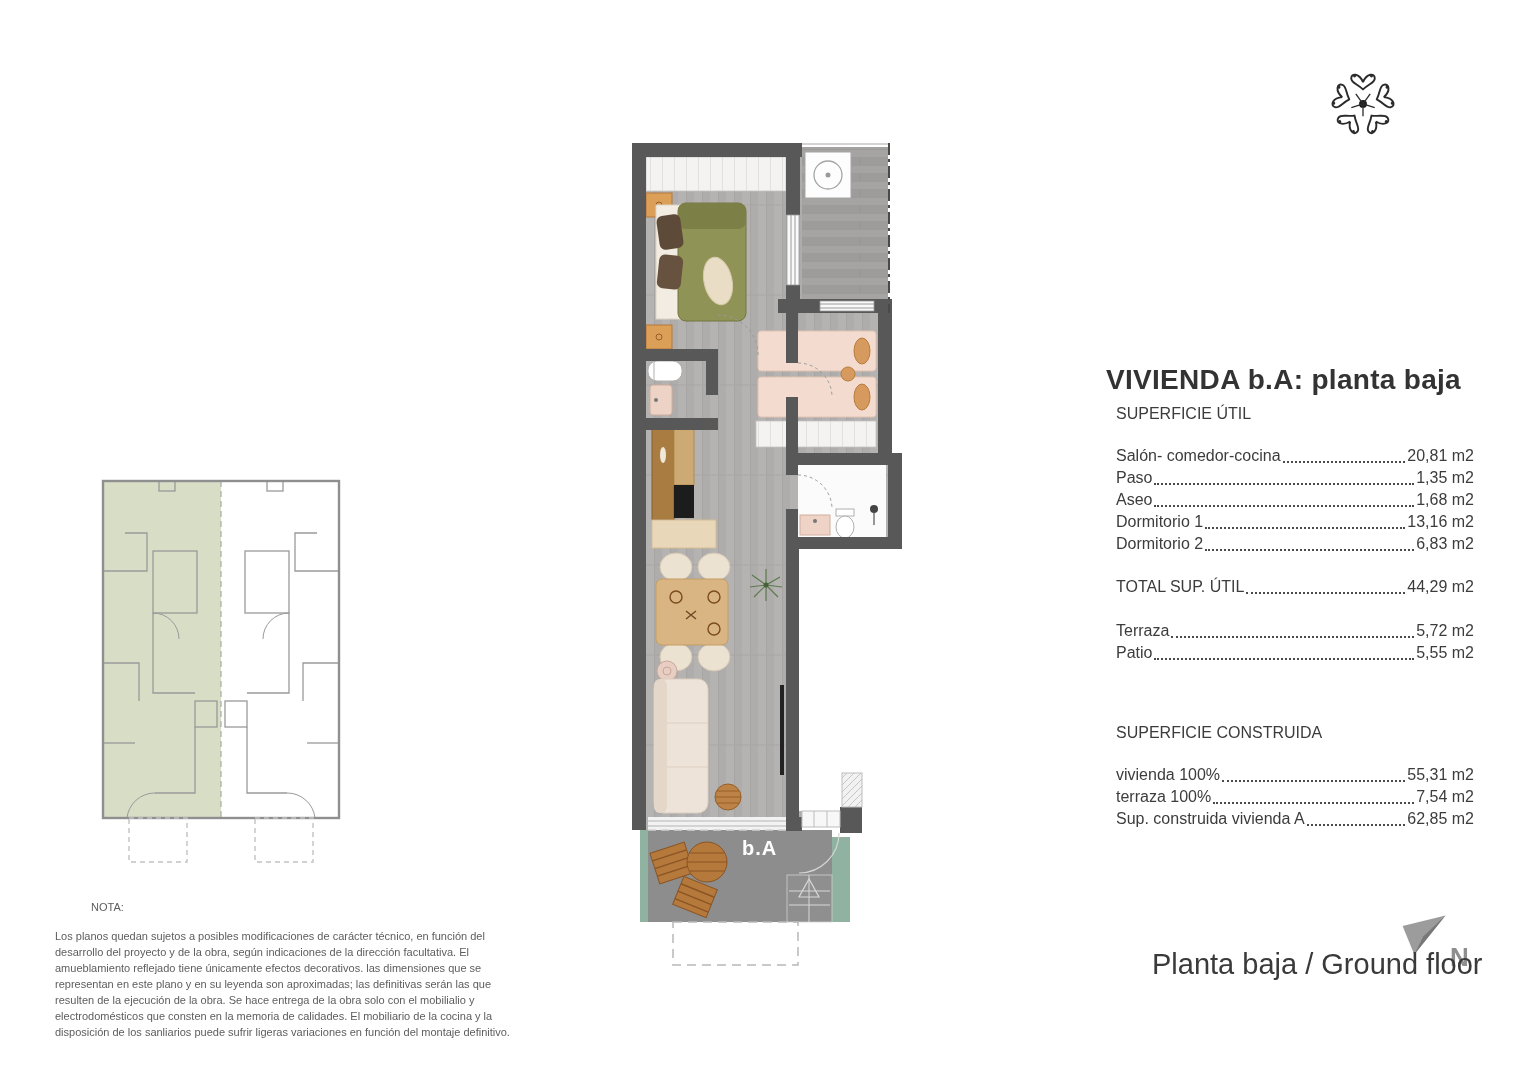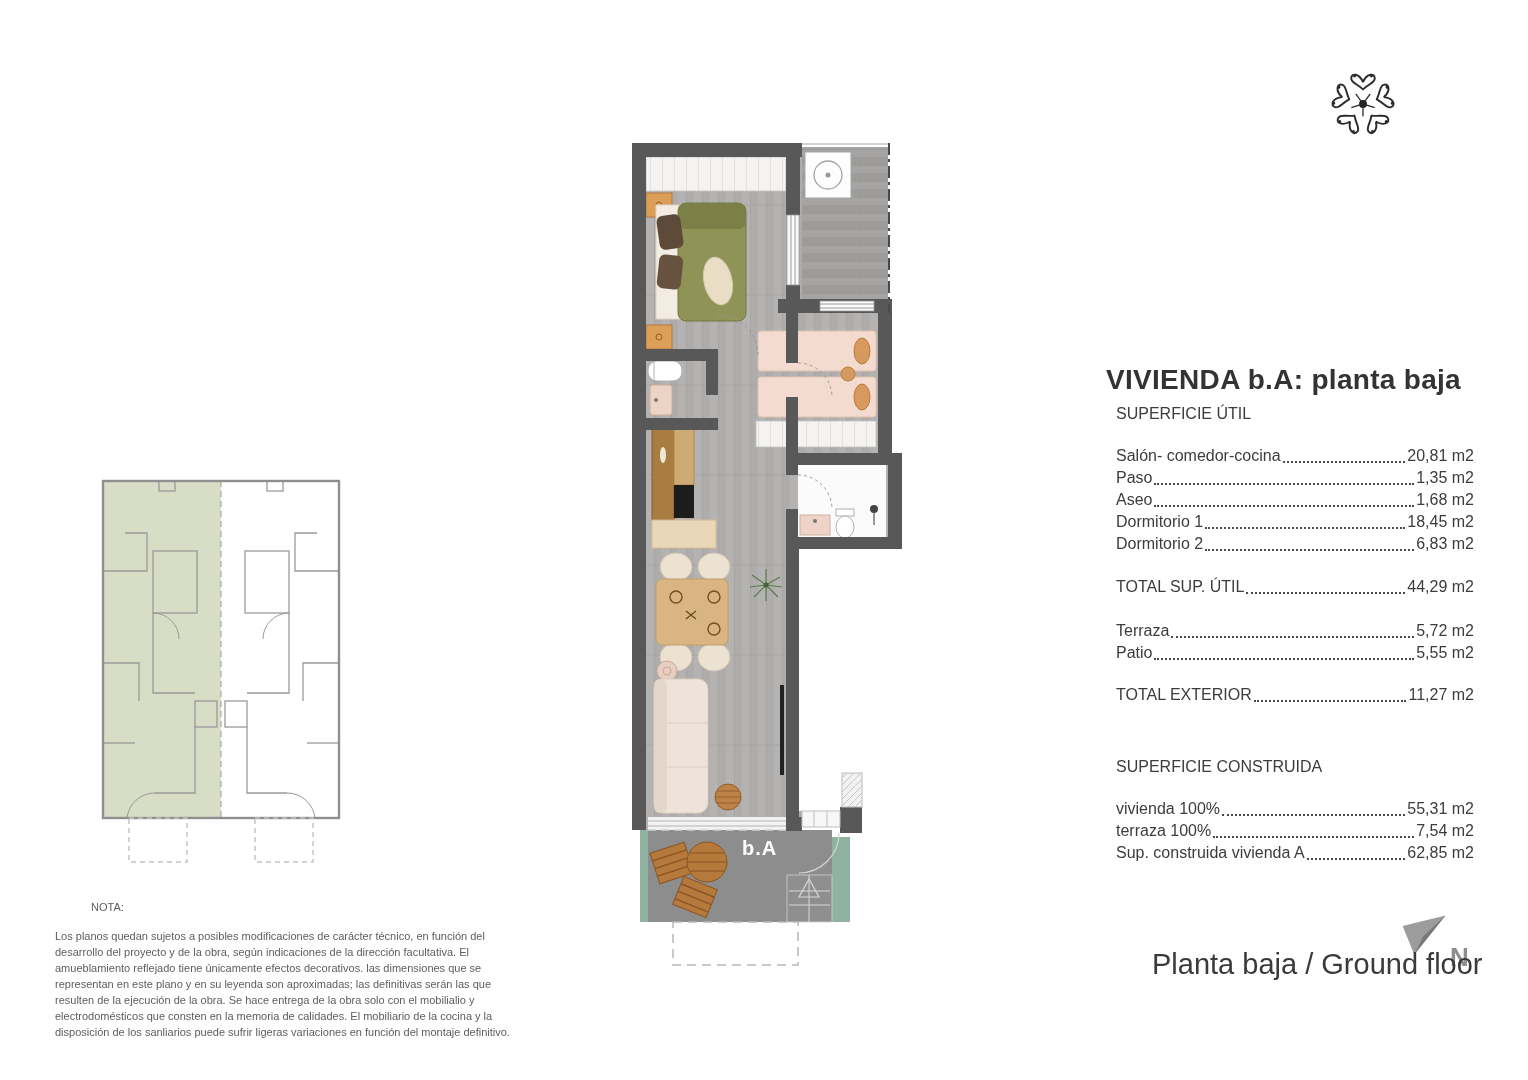--- a/index.html
+++ b/index.html
@@ -302,21 +302,21 @@
           <span class="val">1,35 m2</span>
         </div>
       <div class="row">
           <span class="lbl">Aseo</span>
           <span class="dots"></span>
           <span class="val">1,68 m2</span>
         </div>
       <div class="row">
           <span class="lbl">Dormitorio 1</span>
           <span class="dots"></span>
-          <span class="val">18,45 m2</span>
+          <span class="val">13,16 m2</span>
         </div>
       <div class="row">
           <span class="lbl">Dormitorio 2</span>
           <span class="dots"></span>
           <span class="val">6,83 m2</span>
         </div>
       <div class="gap21"></div>
       <div class="row">
           <span class="lbl">TOTAL SUP. ÚTIL</span>
           <span class="dots"></span>
@@ -327,27 +327,22 @@
           <span class="lbl">Terraza</span>
           <span class="dots"></span>
           <span class="val">5,72 m2</span>
         </div>
       <div class="row">
           <span class="lbl">Patio</span>
           <span class="dots"></span>
           <span class="val">5,55 m2</span>
         </div>
       <div class="gap20"></div>
-      <div class="row">
-          <span class="lbl">TOTAL EXTERIOR</span>
-          <span class="dots"></span>
-          <span class="val">11,27 m2</span>
-        </div>
       <div class="gap40"></div>
-      <div class="section-h" style="margin-left:0;margin-top:12px;">SUPERFICIE CONSTRUIDA</div>
+      <div class="section-h" style="margin-left:0;">SUPERFICIE CONSTRUIDA</div>
       <div class="gap22"></div>
       <div class="row">
           <span class="lbl">vivienda 100%</span>
           <span class="dots"></span>
           <span class="val">55,31 m2</span>
         </div>
       <div class="row">
           <span class="lbl">terraza 100%</span>
           <span class="dots"></span>
           <span class="val">7,54 m2</span>

